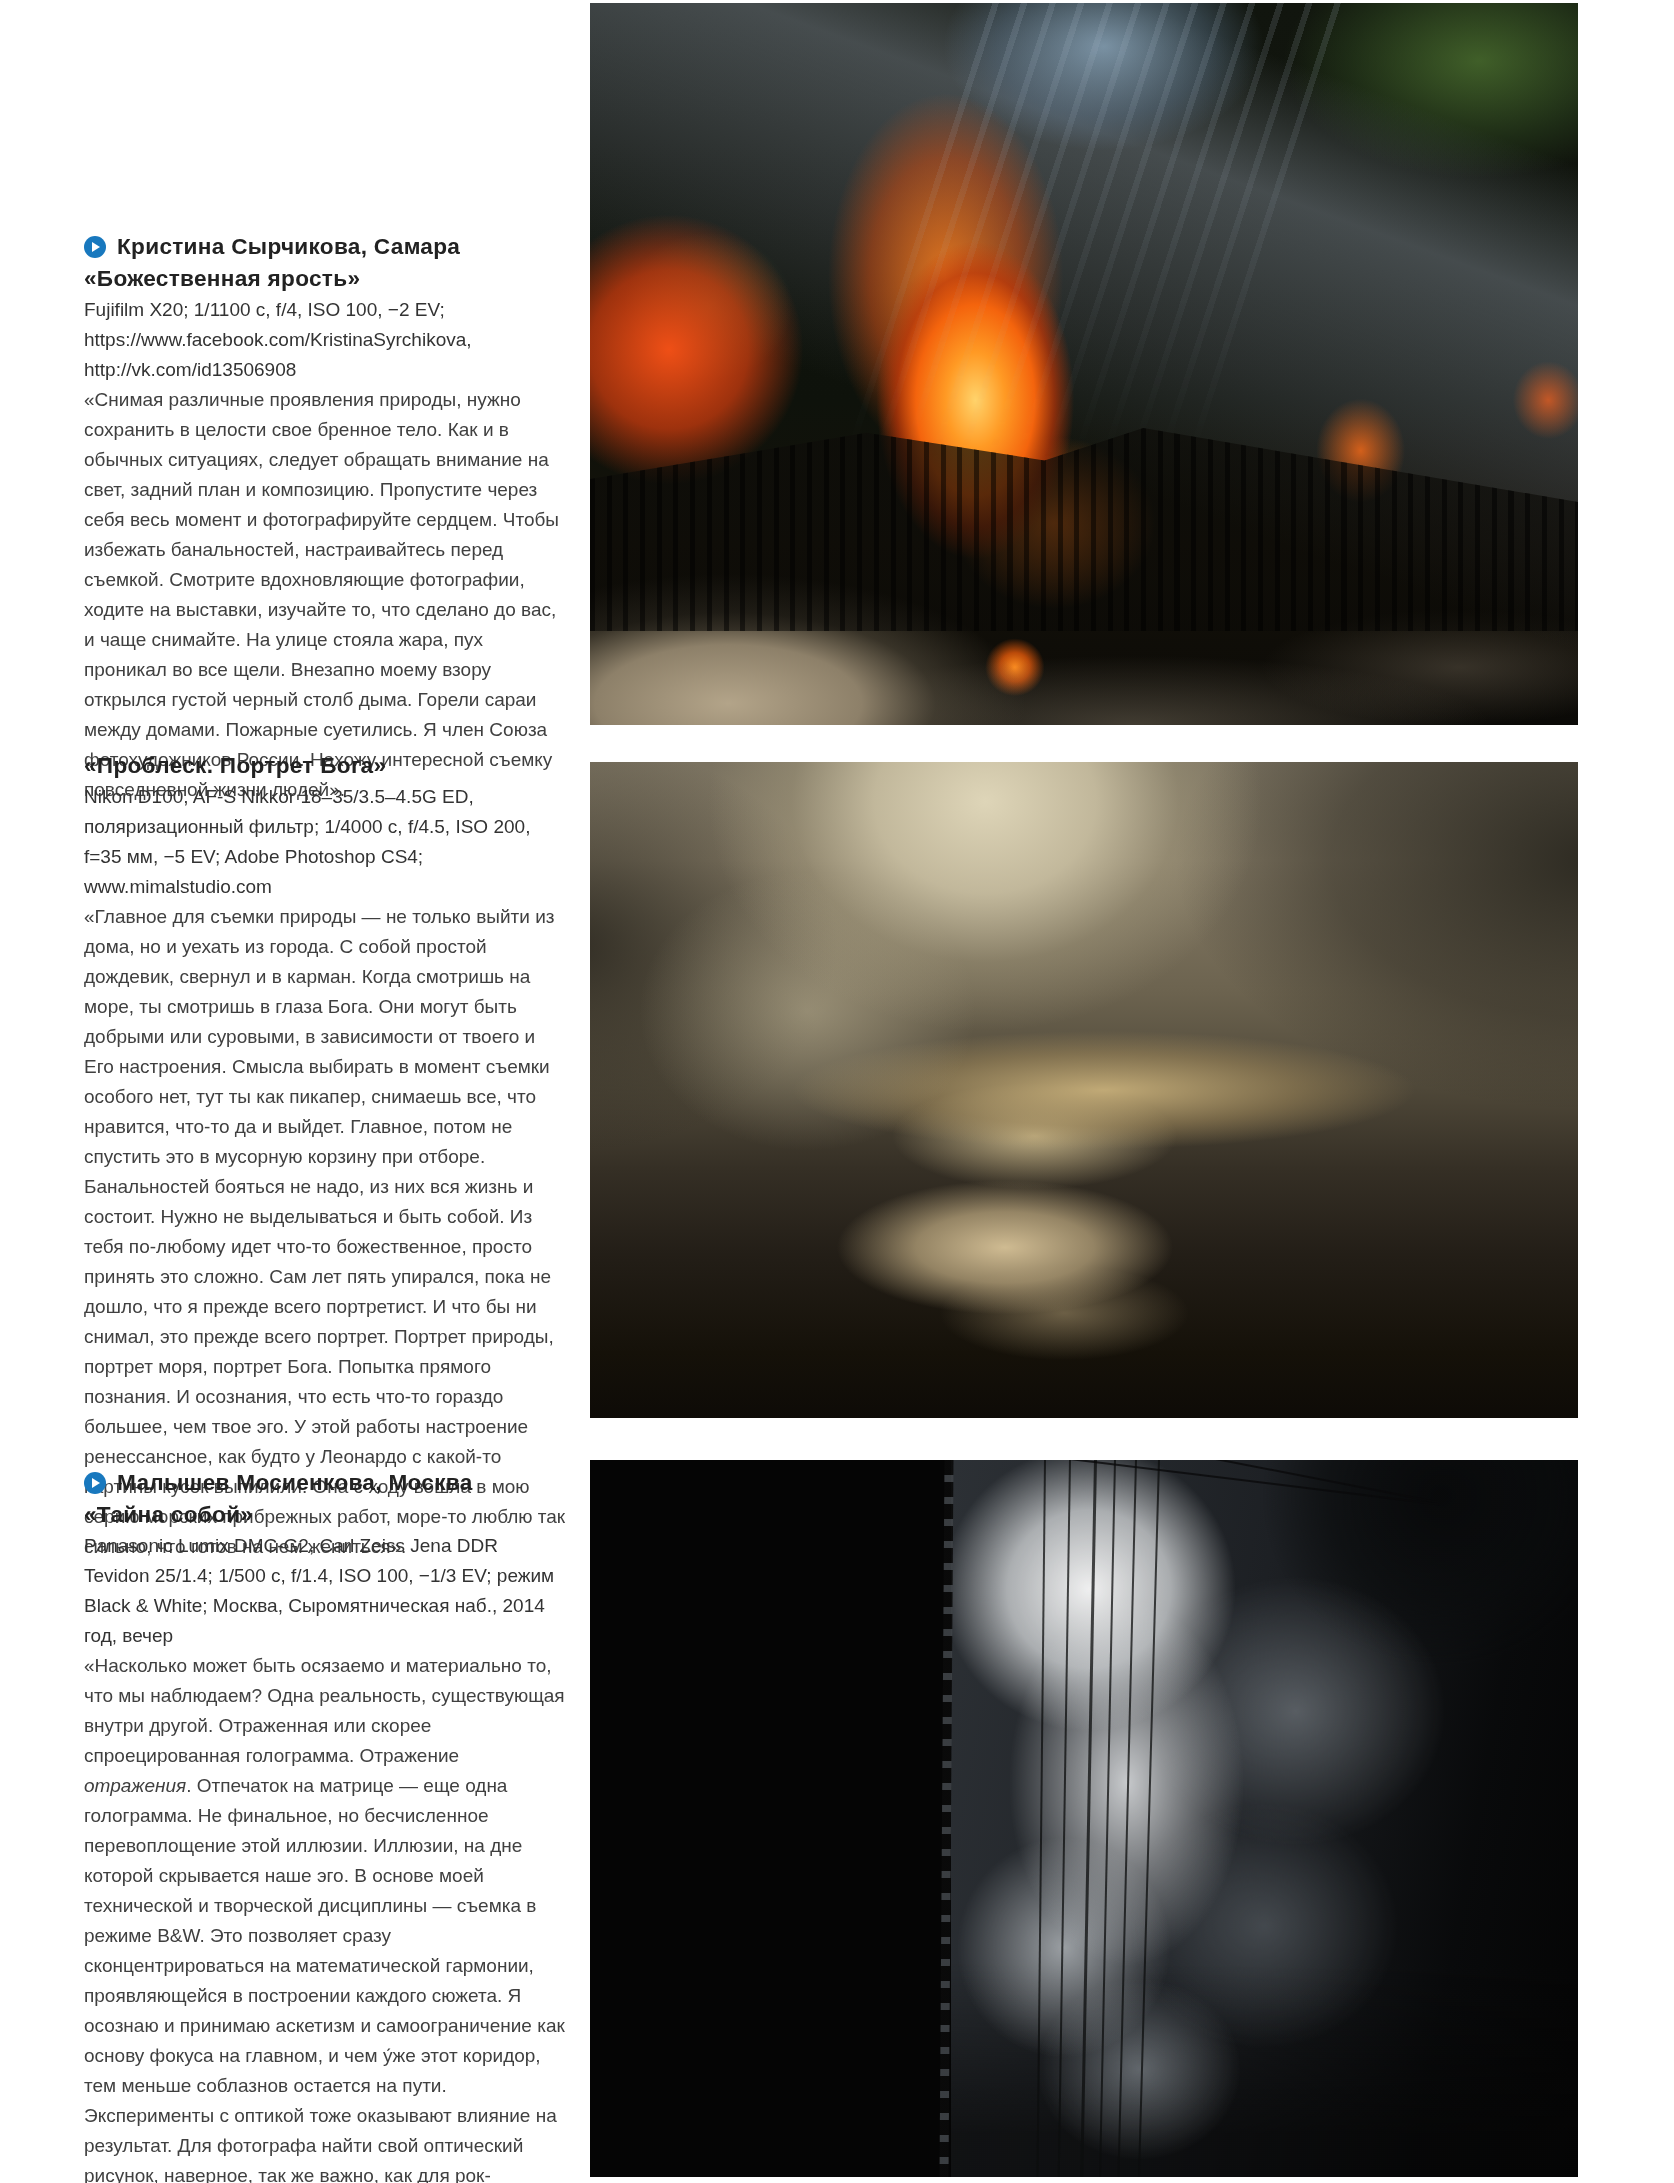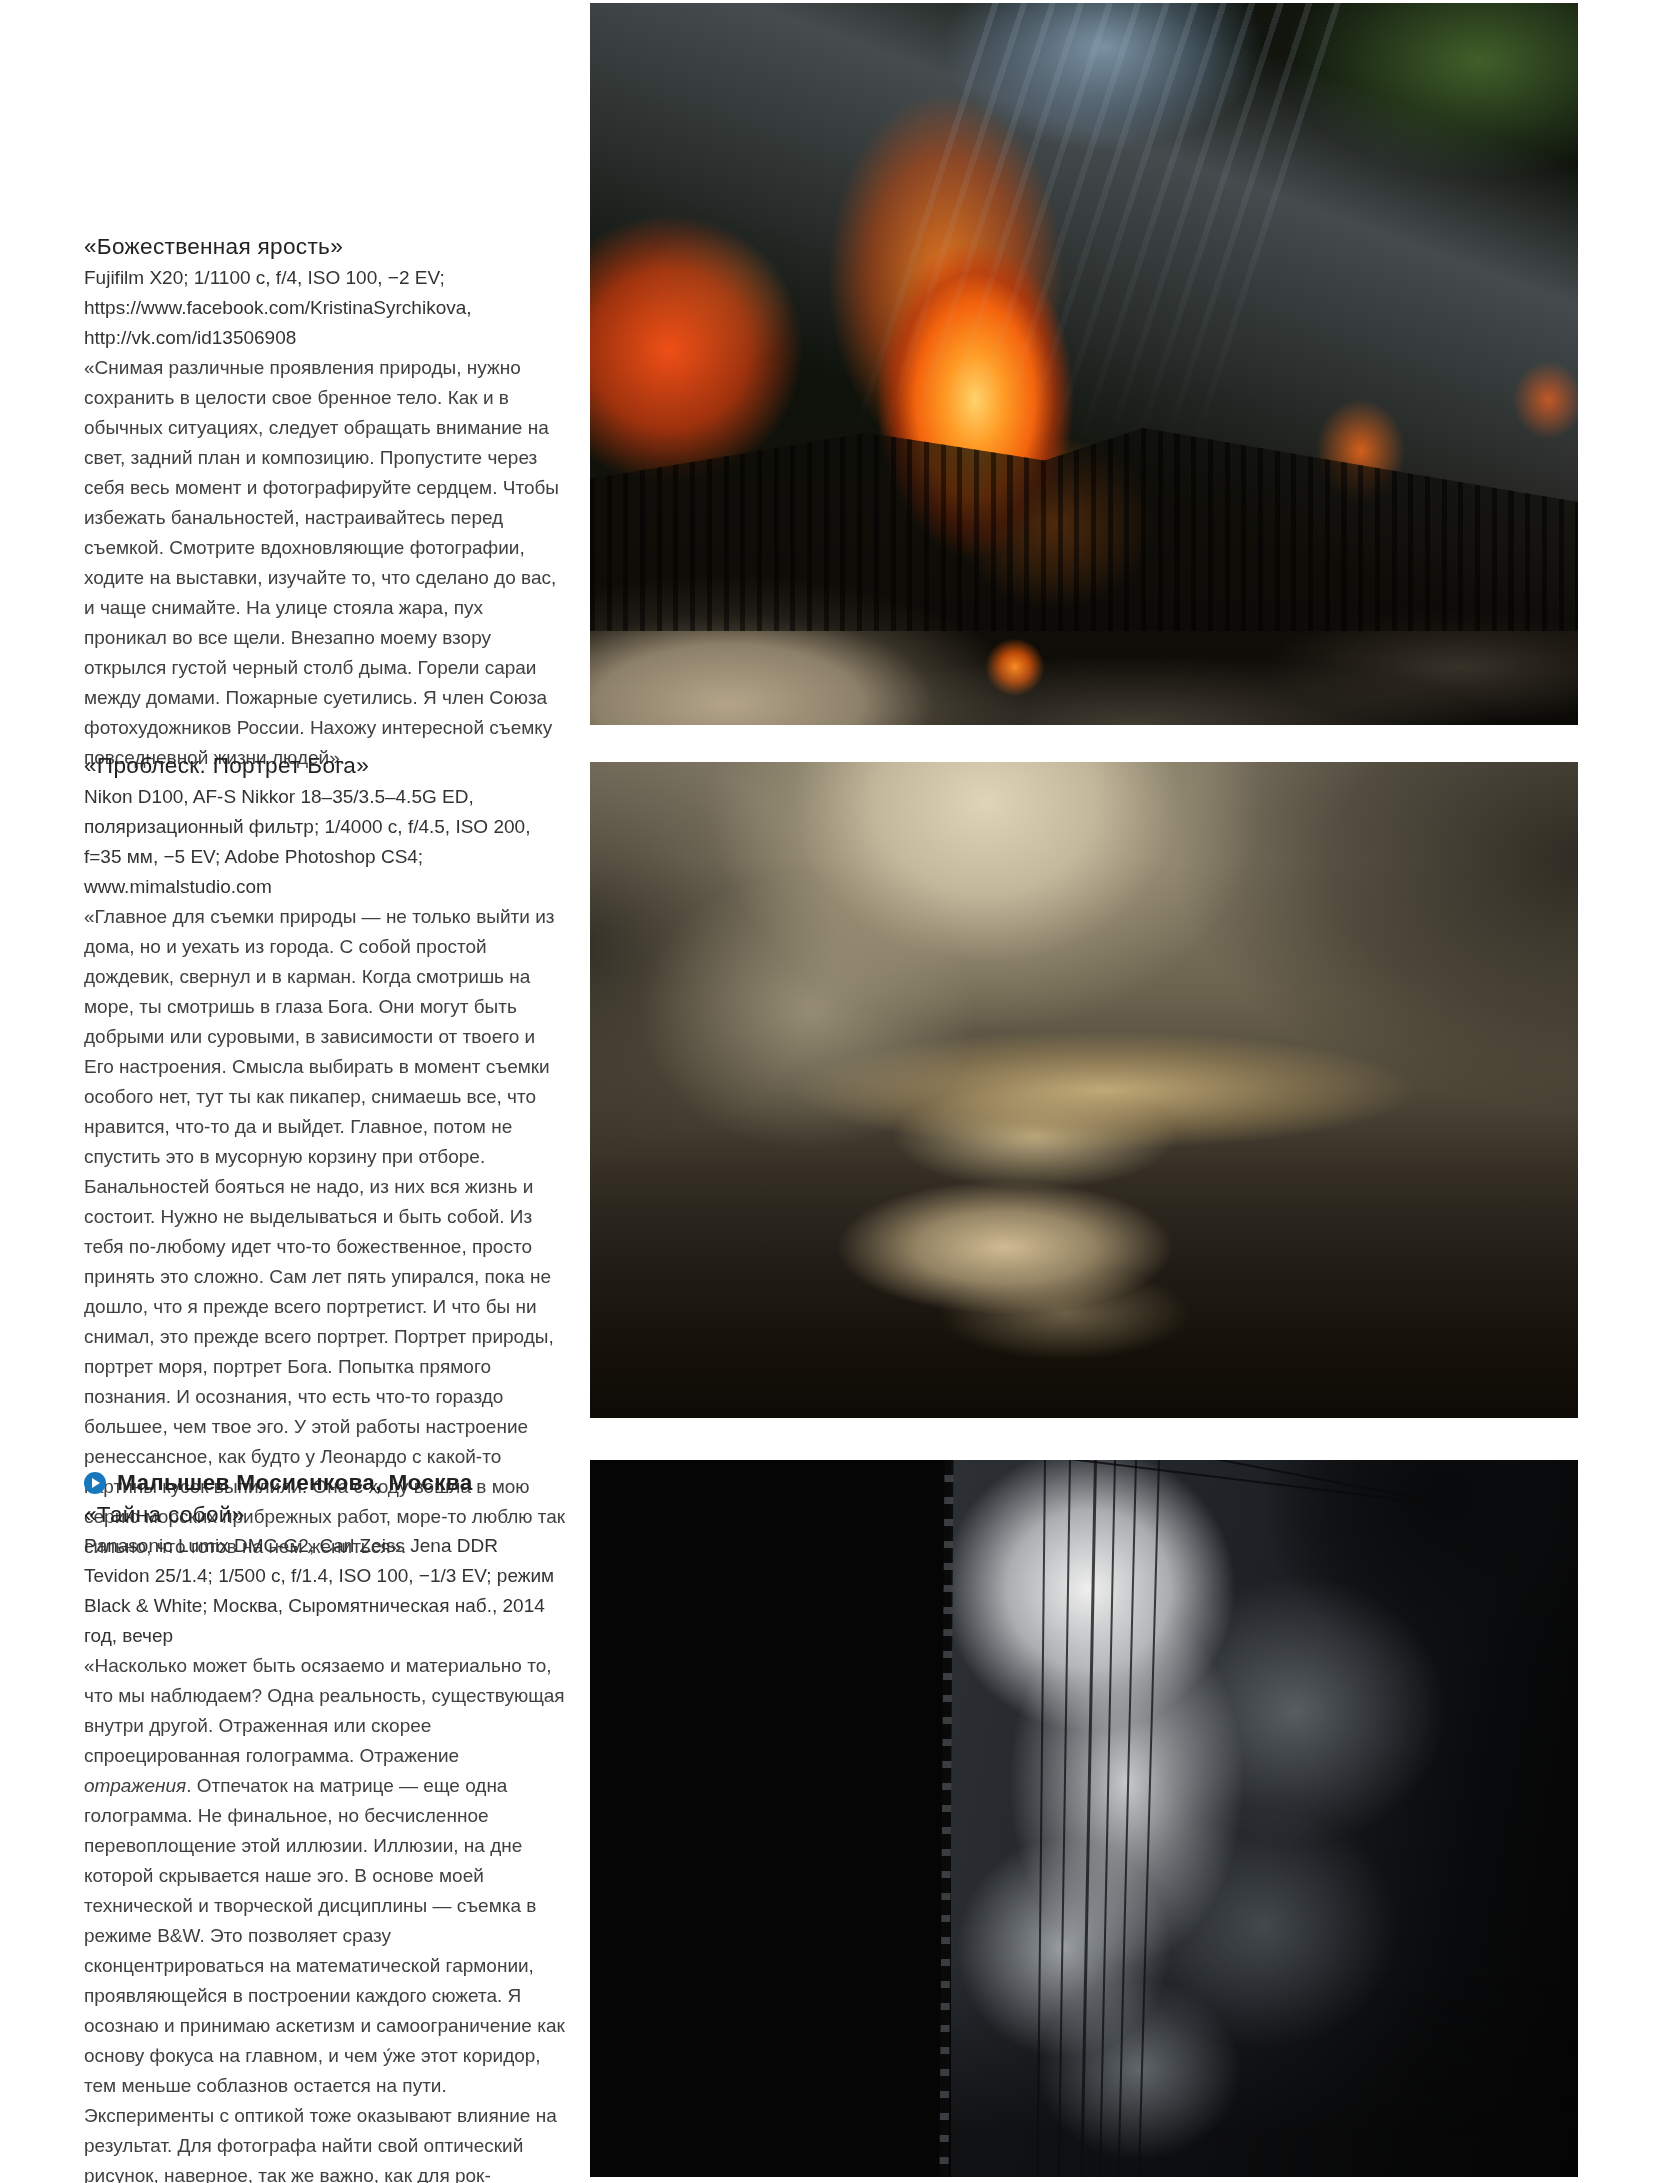--- a/index.html
+++ b/index.html
@@ -9,21 +9,21 @@
   .entry{position:absolute;left:0;width:482px;}
   .entry-1{top:231px;}
   .entry-2{top:750px;}
   .entry-3{top:1467px;}
   .head{display:flex;align-items:center;gap:11px;}
   .bullet{width:22px;height:22px;border-radius:50%;background:#1878be;flex:0 0 auto;
           display:flex;align-items:center;justify-content:center;}
   .bullet .tri{width:0;height:0;border-top:5px solid transparent;border-bottom:5px solid transparent;
           border-left:8.4px solid #ffffff;margin-left:2.5px;}
   h2{margin:0;font-size:22.6px;line-height:32px;font-weight:bold;color:#222222;letter-spacing:0.3px;}
-  h3{margin:0;font-size:22.6px;line-height:32px;font-weight:normal;color:#222222;letter-spacing:0.3px;}
+  h3{margin:0;font-size:22.6px;line-height:32px;font-weight:bold;color:#222222;letter-spacing:0.3px;}
   .info{margin:0;font-size:19px;line-height:30px;color:#333333;font-weight:400;}
   .quote{margin:0;font-size:19px;line-height:30px;color:#404040;font-weight:400;}
   .quote em{font-style:italic;}
   .photo-col{position:absolute;left:590px;top:0;width:988px;}
   .photo{position:absolute;left:0;width:988px;overflow:hidden;}
 
   
   .photo1{top:3.3px;height:722px;background-color:#0c0e09;
     background-image:
       radial-gradient(ellipse 30% 18% at 14% 97%, #b3a489 0%, #8d8069 45%, rgba(90,82,66,.55) 70%, transparent 100%),
@@ -91,20 +91,26 @@
   .d2{left:50%;top:1%;width:36%;transform:rotate(11deg);}
 </style>
 </head>
 <body>
 
 <div class="page">
 
   <div class="text-col">
 
     <section class="entry entry-1">
+      <div class="head">
+        <span class="bullet">
+            <span class="tri"></span>
+          </span>
+        <h2>Кристина Сырчикова, Самара</h2>
+      </div>
       <h3>«Божественная ярость»</h3>
       <p class="info">Fujifilm X20; 1/1100 с, f/4, ISO 100, −2 EV; https://www.facebook.com/KristinaSyrchikova, http://vk.com/id13506908</p>
       <p class="quote"><span>«Снимая различные проявления природы, нужно сохранить в целости свое бренное тело. Как и в обычных ситуациях, следует обращать внимание на свет, задний план и композицию. Пропустите через себя весь момент и фотографируйте сердцем. Чтобы избежать банальностей, настраивайтесь перед съемкой. Смотрите вдохновляющие фотографии, ходите на выставки, изучайте то, что сделано до вас, и чаще снимайте. На улице стояла жара, пух проникал во все щели. Внезапно моему взору открылся густой черный столб дыма. Горели сараи между домами. Пожарные суетились. Я член Союза фотохудожников России. Нахожу интересной съемку повседневной жизни людей».</span><em></em><span></span></p>
     </section>
 
     <section class="entry entry-2">
       <h3>«Проблеск. Портрет Бога»</h3>
       <p class="info">Nikon D100, AF-S Nikkor 18–35/3.5–4.5G ED, поляризационный фильтр; 1/4000 с, f/4.5, ISO 200, f=35 мм, −5 EV; Adobe Photoshop CS4; www.mimalstudio.com</p>
       <p class="quote"><span>«Главное для съемки природы — не только выйти из дома, но и уехать из города. С собой простой дождевик, свернул и в карман. Когда смотришь на море, ты смотришь в глаза Бога. Они могут быть добрыми или суровыми, в зависимости от твоего и Его настроения. Смысла выбирать в момент съемки особого нет, тут ты как пикапер, снимаешь все, что нравится, что-то да и выйдет. Главное, потом не спустить это в мусорную корзину при отборе. Банальностей бояться не надо, из них вся жизнь и состоит. Нужно не выделываться и быть собой. Из тебя по-любому идет что-то божественное, просто принять это сложно. Сам лет пять упирался, пока не дошло, что я прежде всего портретист. И что бы ни снимал, это прежде всего портрет. Портрет природы, портрет моря, портрет Бога. Попытка прямого познания. И осознания, что есть что-то гораздо большее, чем твое эго. У этой работы настроение ренессансное, как будто у Леонардо с какой-то картины кусок выпилили. Она с ходу вошла в мою серию морских прибрежных работ, море-то люблю так сильно, что готов на нем жениться».</span><em></em><span></span></p>
     </section>

